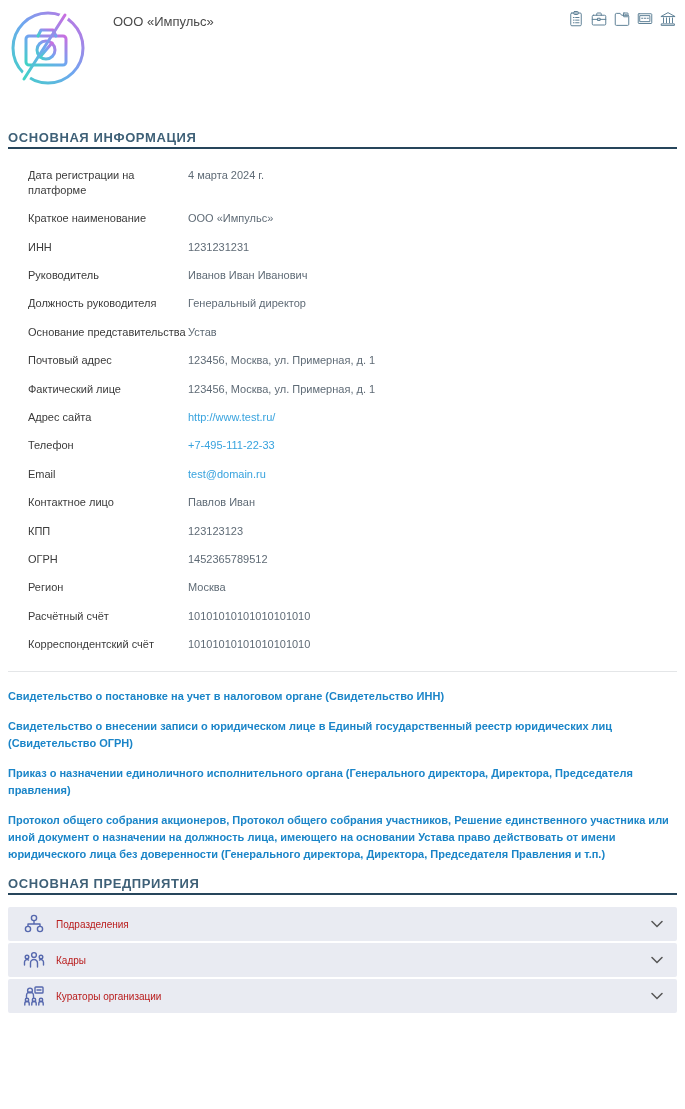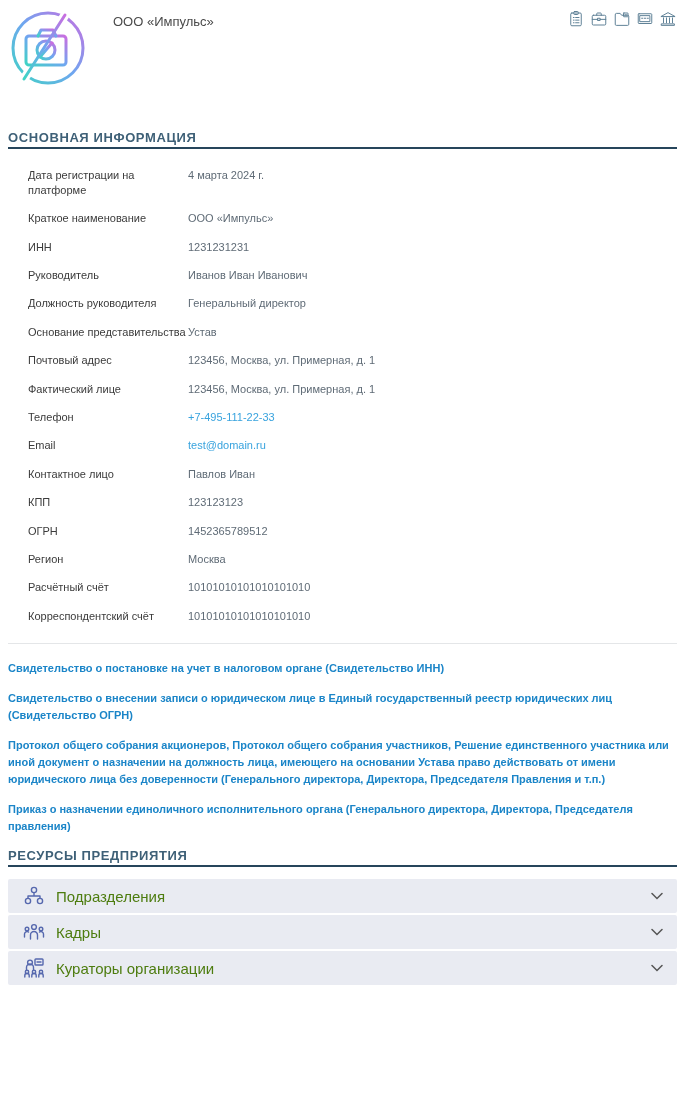--- a/index.html
+++ b/index.html
@@ -29,21 +29,21 @@
   
   .doc-link { display:block; font-size:11px; font-weight:bold; color:#1b85c8; line-height:1.55;
     margin-bottom:13px; text-decoration:none; cursor:pointer; }
 
   
   .resources { margin-top:8px; }
   .accordion { margin-top:12px; }
   .acc-panel { display:flex; align-items:center; height:34px; background:#e9ebf2; border-radius:2px;
     margin-bottom:2px; padding:0 14px; cursor:pointer; }
   .acc-icon { width:24px; height:24px; margin-right:10px; flex-shrink:0; }
-  .acc-label { flex:1; font-size:15px; color:#4d7c0f; }
+  .acc-label { flex:1; font-size:10px; color:#b91c1c; }
   .acc-chevron { width:12px; height:8px; }
 
   
   .schedule-section { margin-top:22px; }
   .icon-stroke { stroke:#5b7e94; fill:none; stroke-width:1.3; stroke-linecap:round; stroke-linejoin:round; }
   .acc-stroke { stroke:#5668ae; fill:none; stroke-width:1.4; stroke-linecap:round; stroke-linejoin:round; }
 </style>
 </head>
 <body>
 
@@ -149,20 +149,24 @@
         </div>
       <div class="info-row">
           <div class="info-label">Почтовый адрес</div>
           <div class="info-value">123456, Москва, ул. Примерная, д. 1</div>
         </div>
       <div class="info-row">
           <div class="info-label">Фактический лице</div>
           <div class="info-value">123456, Москва, ул. Примерная, д. 1</div>
         </div>
       <div class="info-row">
+          <div class="info-label">Адрес сайта</div>
+          <div class="info-value link">http://www.test.ru/</div>
+        </div>
+      <div class="info-row">
           <div class="info-label">Телефон</div>
           <div class="info-value link">+7-495-111-22-33</div>
         </div>
       <div class="info-row">
           <div class="info-label">Email</div>
           <div class="info-value link">test@domain.ru</div>
         </div>
       <div class="info-row">
           <div class="info-label">Контактное лицо</div>
           <div class="info-value">Павлов Иван</div>
@@ -188,26 +192,26 @@
           <div class="info-value">10101010101010101010</div>
         </div>
     </div>
   </div>
 
   <hr class="divider">
 
   <div>
     <a class="doc-link">Свидетельство о постановке на учет в налоговом органе (Свидетельство ИНН)</a>
     <a class="doc-link">Свидетельство о внесении записи о юридическом лице в Единый государственный реестр юридических лиц (Свидетельство ОГРН)</a>
+    <a class="doc-link">Приказ о назначении единоличного исполнительного органа (Генерального директора, Директора, Председателя правления)</a>
     <a class="doc-link">Протокол общего собрания акционеров, Протокол общего собрания участников, Решение единственного участника или иной документ о назначении на должность лица, имеющего на основании Устава право действовать от имени юридического лица без доверенности (Генерального директора, Директора, Председателя Правления и т.п.)</a>
-    <a class="doc-link">Приказ о назначении единоличного исполнительного органа (Генерального директора, Директора, Председателя правления)</a>
   </div>
 
   <div class="resources">
-    <h2 class="section-title">РЕСУРСЫ ПРЕДПРИЯТИЯ</h2>
+    <h2 class="section-title">ОСНОВНАЯ ПРЕДПРИЯТИЯ</h2>
     <div class="accordion">
 
       <div class="acc-panel">
         <svg class="acc-icon" viewBox="0 0 24 24">
           <g class="acc-stroke">
               <circle cx="12" cy="6" r="2.6"></circle>
               <circle cx="6" cy="17" r="2.6"></circle>
               <circle cx="18" cy="17" r="2.6"></circle>
           <path d="M12 8.6 V12 M12 12 H6 V14.4 M12 12 H18 V14.4"></path>
             </g>

